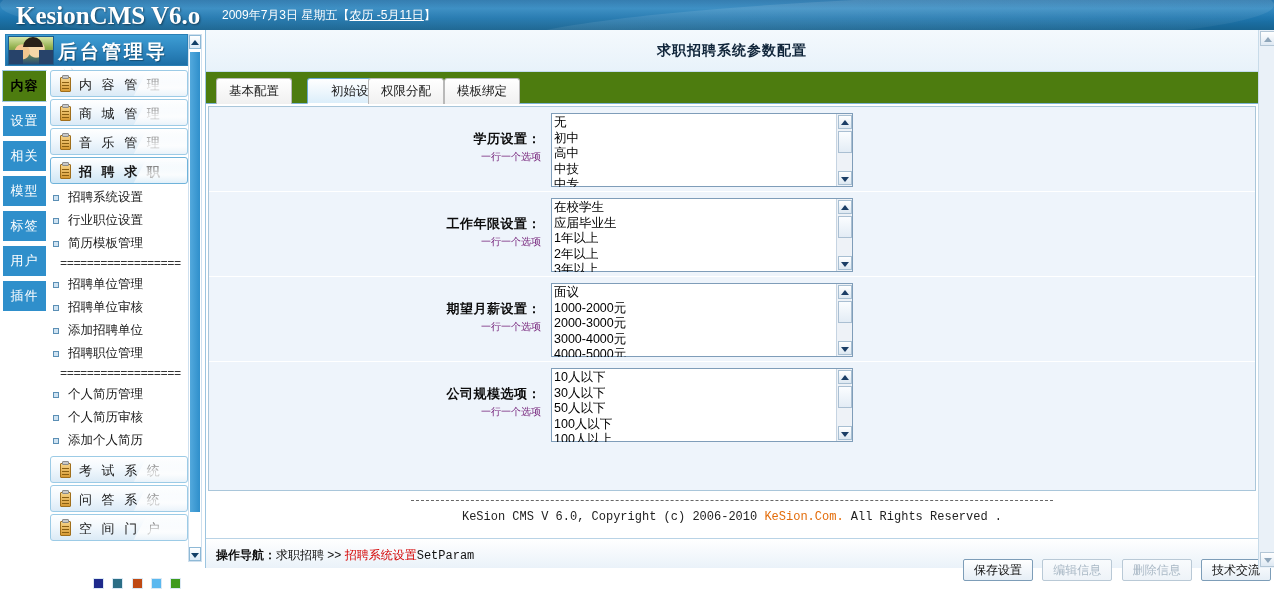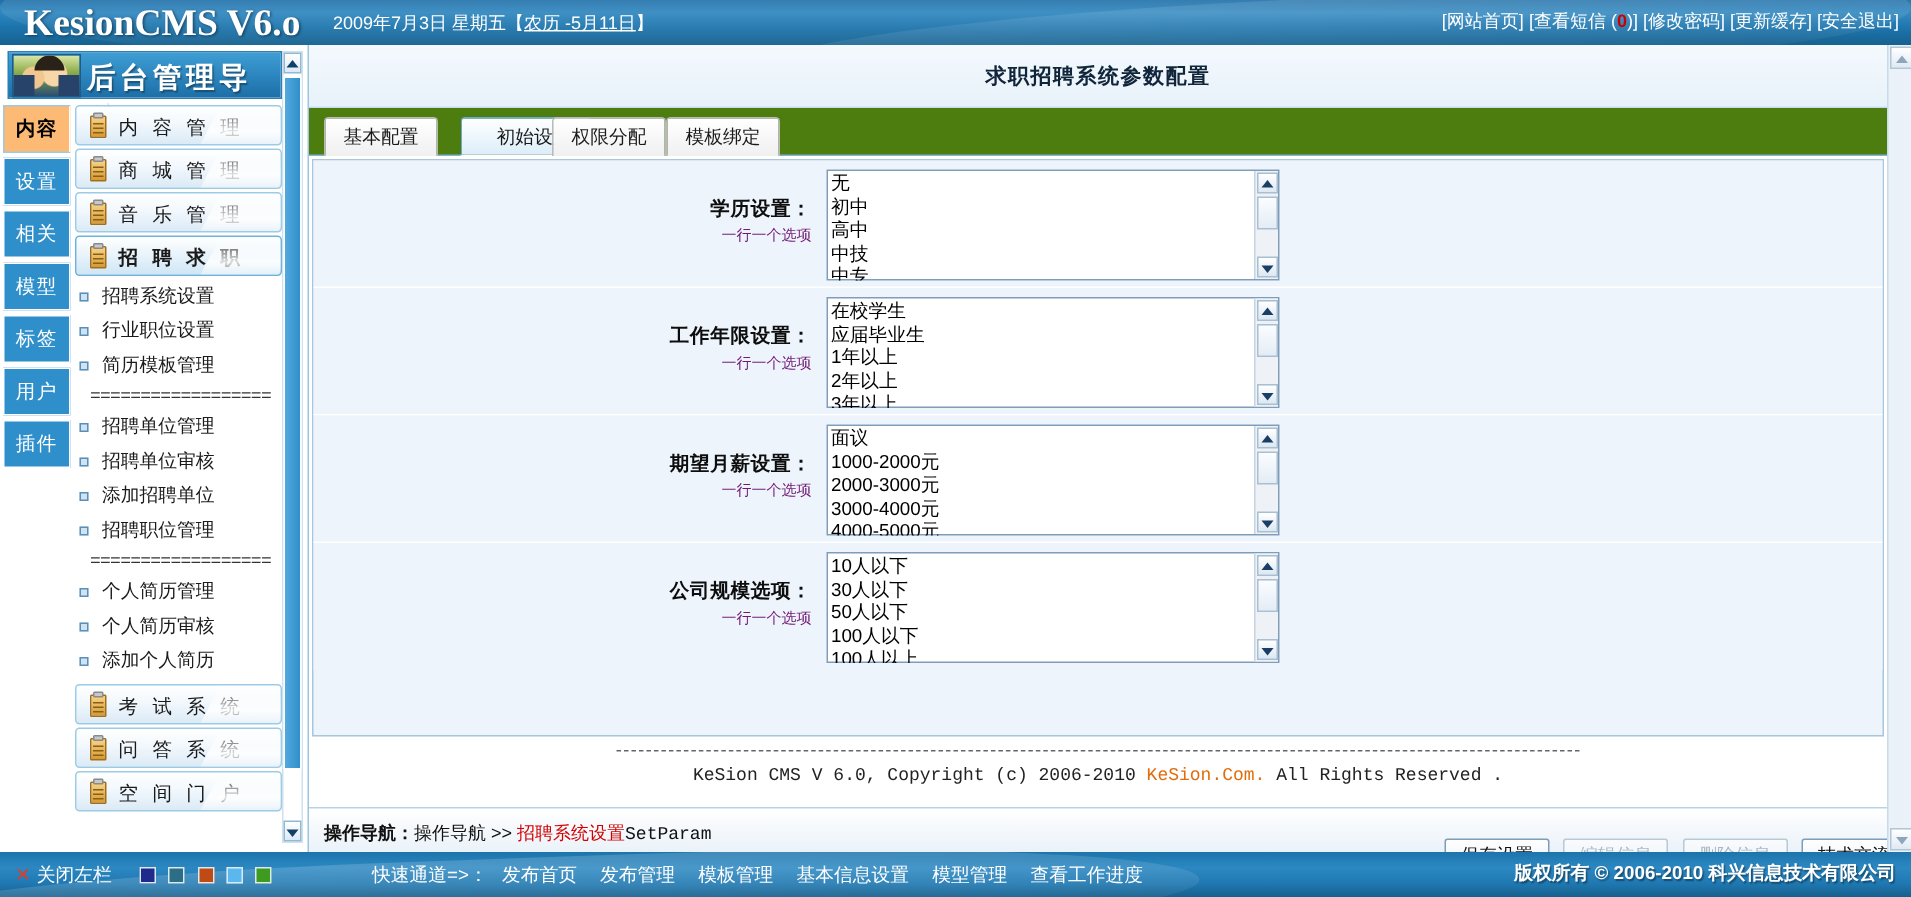--- a/index.html
+++ b/index.html
@@ -82,21 +82,21 @@
   }
 
   
   .vtabs{ position:absolute; left:2px; top:40px; width:45px; }
   .vtab{
     width:45px; margin-bottom:3px; padding:6px 0 7px 0;
     text-align:center; font-size:13px; line-height:17px; color:#ffffff;
     background:#2f8fcb; border:1px solid #ffffff; cursor:pointer;
     letter-spacing:1px;
   }
-  .vtab.active{ background:#fdba74; color:#000000; font-weight:bold;
+  .vtab.active{ background:#4d7c0f; color:#000000; font-weight:bold;
     border:1px solid #9fc8e2; border-right:1px solid #ffffff; }
   .vtab span{ display:block; }
 
   
   .menucol{ position:absolute; left:50px; top:40px; width:140px; }
   .mbtn{
     position:relative; width:138px; height:27px; margin-bottom:2px;
     background:linear-gradient(180deg,#ffffff 0%,#f2f8fd 45%,#dbeaf6 100%);
     border:1px solid #9ccbe6; border-radius:3px;
     cursor:pointer; overflow:hidden;
@@ -331,27 +331,20 @@
 <body>
 
 <div id="app">
 
   <div class="topbar">
     <div class="swoosh1"></div>
     <div class="swoosh2"></div>
     <div class="logo">KesionCMS V6.o</div>
     <div class="datetext">
       <span>2009年7月3日 星期五【</span><span class="lunar">农历 -5月11日</span><span>】</span>
-    </div>
-    <div class="toplinks">
-      <a href="#">[网站首页]</a>
-      <a href="#"><span>[查看短信 (</span><span class="msgcount">0</span><span>)]</span></a>
-      <a href="#">[修改密码]</a>
-      <a href="#">[更新缓存]</a>
-      <a href="#">[安全退出]</a>
     </div>
   </div>
 
   <div class="leftwrap">
 
     <div class="navheader">
       <div class="avatar">
         <div class="hair"></div>
         <div class="suitL"></div>
         <div class="suitR"></div>
@@ -590,56 +583,40 @@
 
     <div class="copywrap">
       <div class="dashline"></div>
       <div class="copytext">
         <span>KeSion CMS V 6.0, Copyright (c) 2006-2010 </span><span class="brand">KeSion.Com.</span><span> All Rights Reserved .</span>
       </div>
     </div>
 
     <div class="actionbar">
       <div class="navpath">
-        <b>操作导航：</b><span>操作导航</span><span> &gt;&gt; </span><span class="hl">招聘系统设置</span><span class="code">SetParam</span>
+        <b>操作导航：</b><span>求职招聘</span><span> &gt;&gt; </span><span class="hl">招聘系统设置</span><span class="code">SetParam</span>
       </div>
       <div class="btnrow">
         <span class="abtn">保存设置</span>
         <span class="abtn disabled">编辑信息</span>
         <span class="abtn disabled">删除信息</span>
         <span class="abtn">技术交流</span>
       </div>
     </div>
 
     <div class="rscroll">
       <div class="rsbtn up">
           <div class="arrowup3"></div>
         </div>
       <div class="rsbtn down">
           <div class="arrowdown3"></div>
         </div>
     </div>
   </div>
 
-  <div class="bottombar">
-    <div class="bswoosh"></div>
-    <div class="closeleft">
-      <span class="x">✕</span><span>关闭左栏</span>
-    </div>
-    <div class="quicknav">
-      <span class="lead">快速通道=&gt;：</span>
-      <a href="#">发布首页</a>
-      <a href="#">发布管理</a>
-      <a href="#">模板管理</a>
-      <a href="#">基本信息设置</a>
-      <a href="#">模型管理</a>
-      <a href="#">查看工作进度</a>
-    </div>
-    <div class="copyright">版权所有 © 2006-2010 科兴信息技术有限公司</div>
-  </div>
 
   <div class="swatches">
     <span class="sw" style="background: rgb(30, 42, 140);"></span>
     <span class="sw" style="background: rgb(43, 110, 134);"></span>
     <span class="sw" style="background: rgb(191, 74, 20);"></span>
     <span class="sw" style="background: rgb(91, 184, 239);"></span>
     <span class="sw" style="background: rgb(63, 155, 31);"></span>
   </div>
 
 </div>

